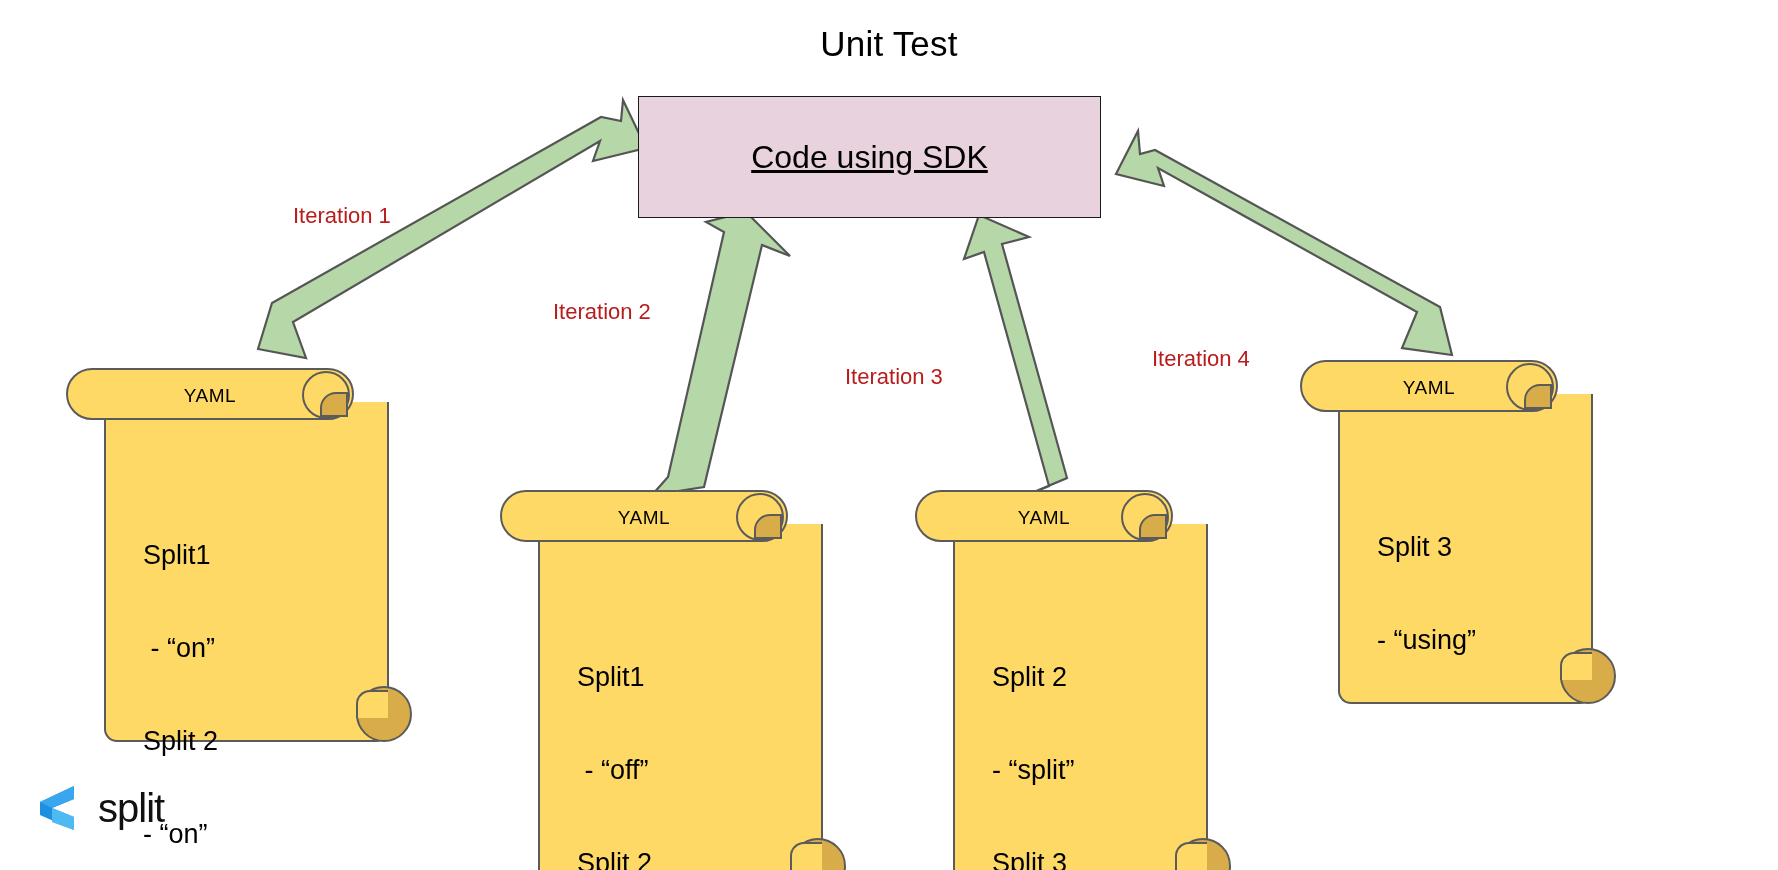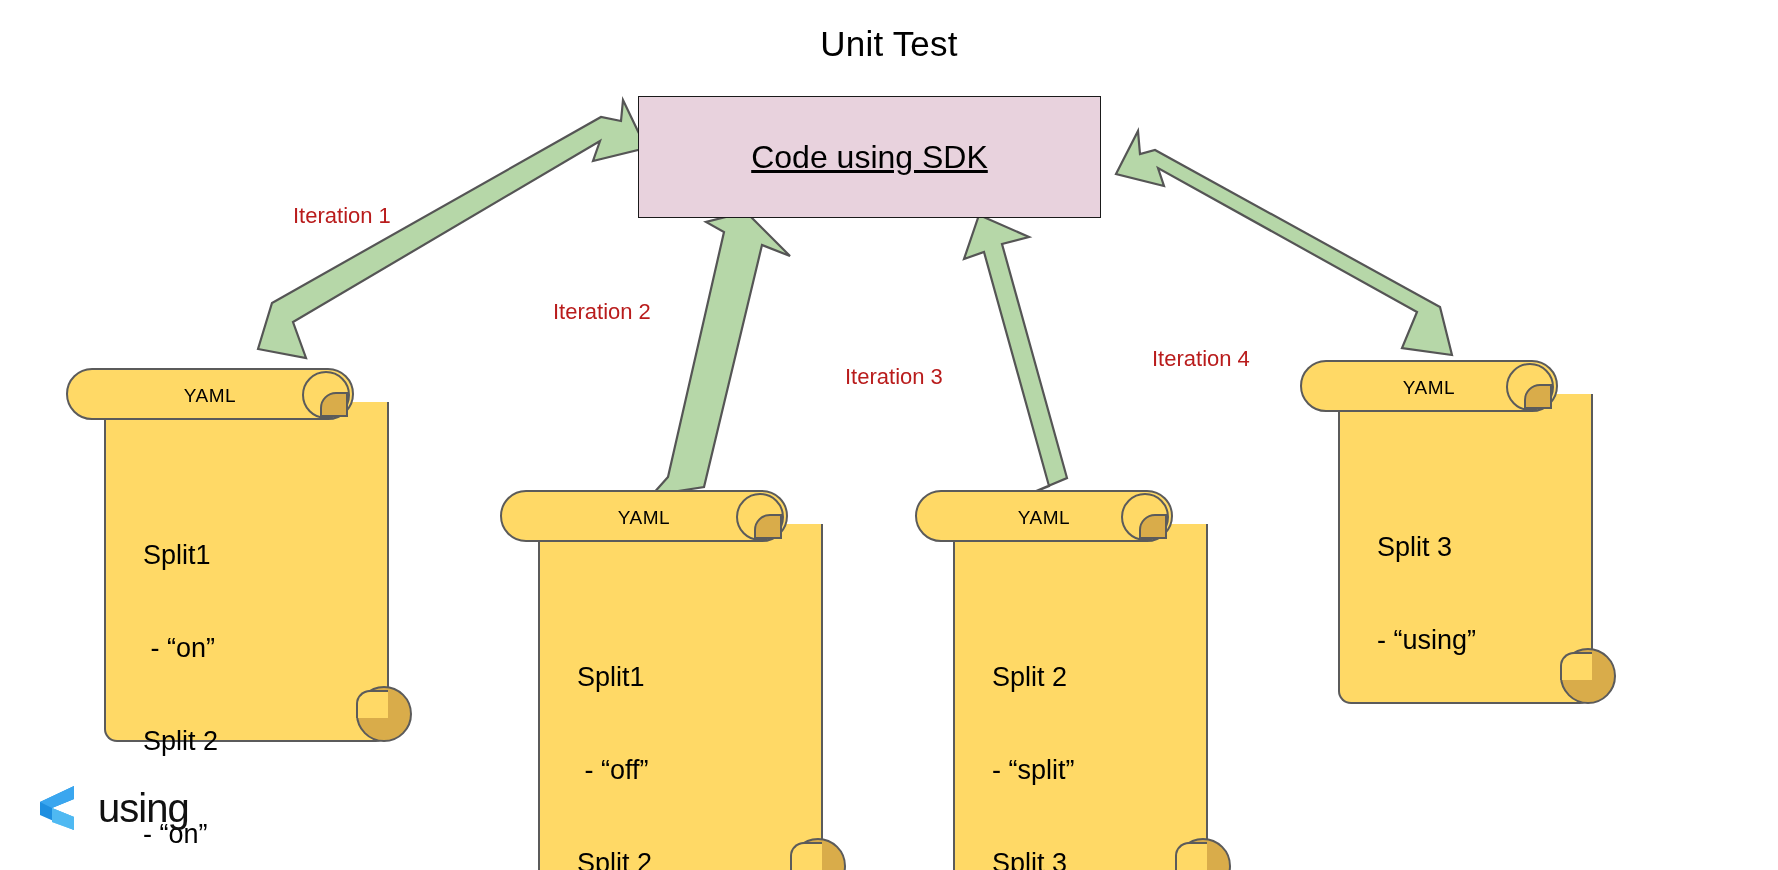--- a/index.html
+++ b/index.html
@@ -275,16 +275,16 @@
     </div>
   </div>
 
   <div id="split-logo">
     <svg width="52" height="52" viewBox="0 0 52 52" xmlns="http://www.w3.org/2000/svg">
       <polygon points="38,4 38,17 16,26 38,35 38,48 4,33 4,20" fill="#1f8fe0"></polygon>
       <polygon points="38,4 38,17 16,26 4,20" fill="#3aa6ef"></polygon>
       <polygon points="38,35 38,48 16,40 16,26" fill="#7fd0f7"></polygon>
       <polygon points="16,26 38,35 38,48 16,40" fill="#4fb9f2"></polygon>
     </svg>
-    <span class="logo-word">using</span>
+    <span class="logo-word">split</span>
   </div>
 
 </div>
 
 </body></html>

